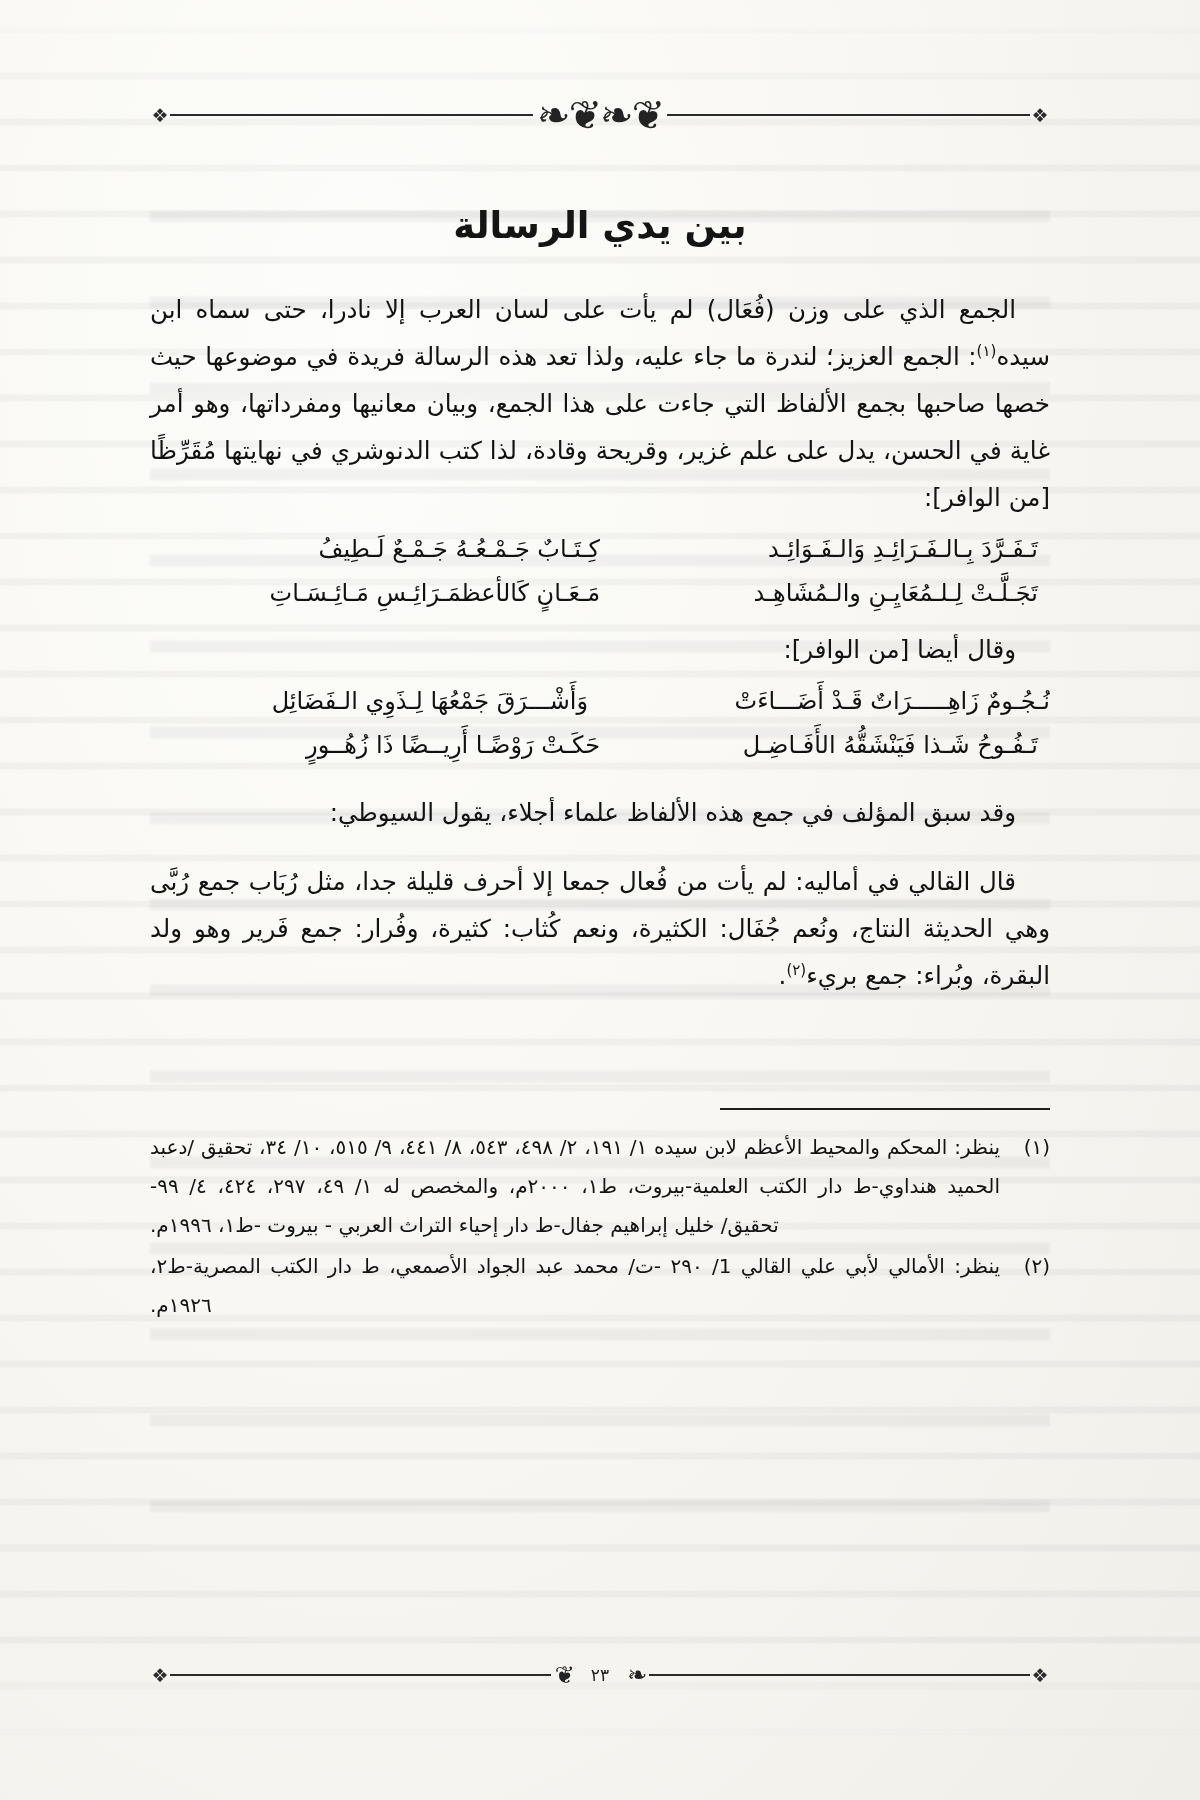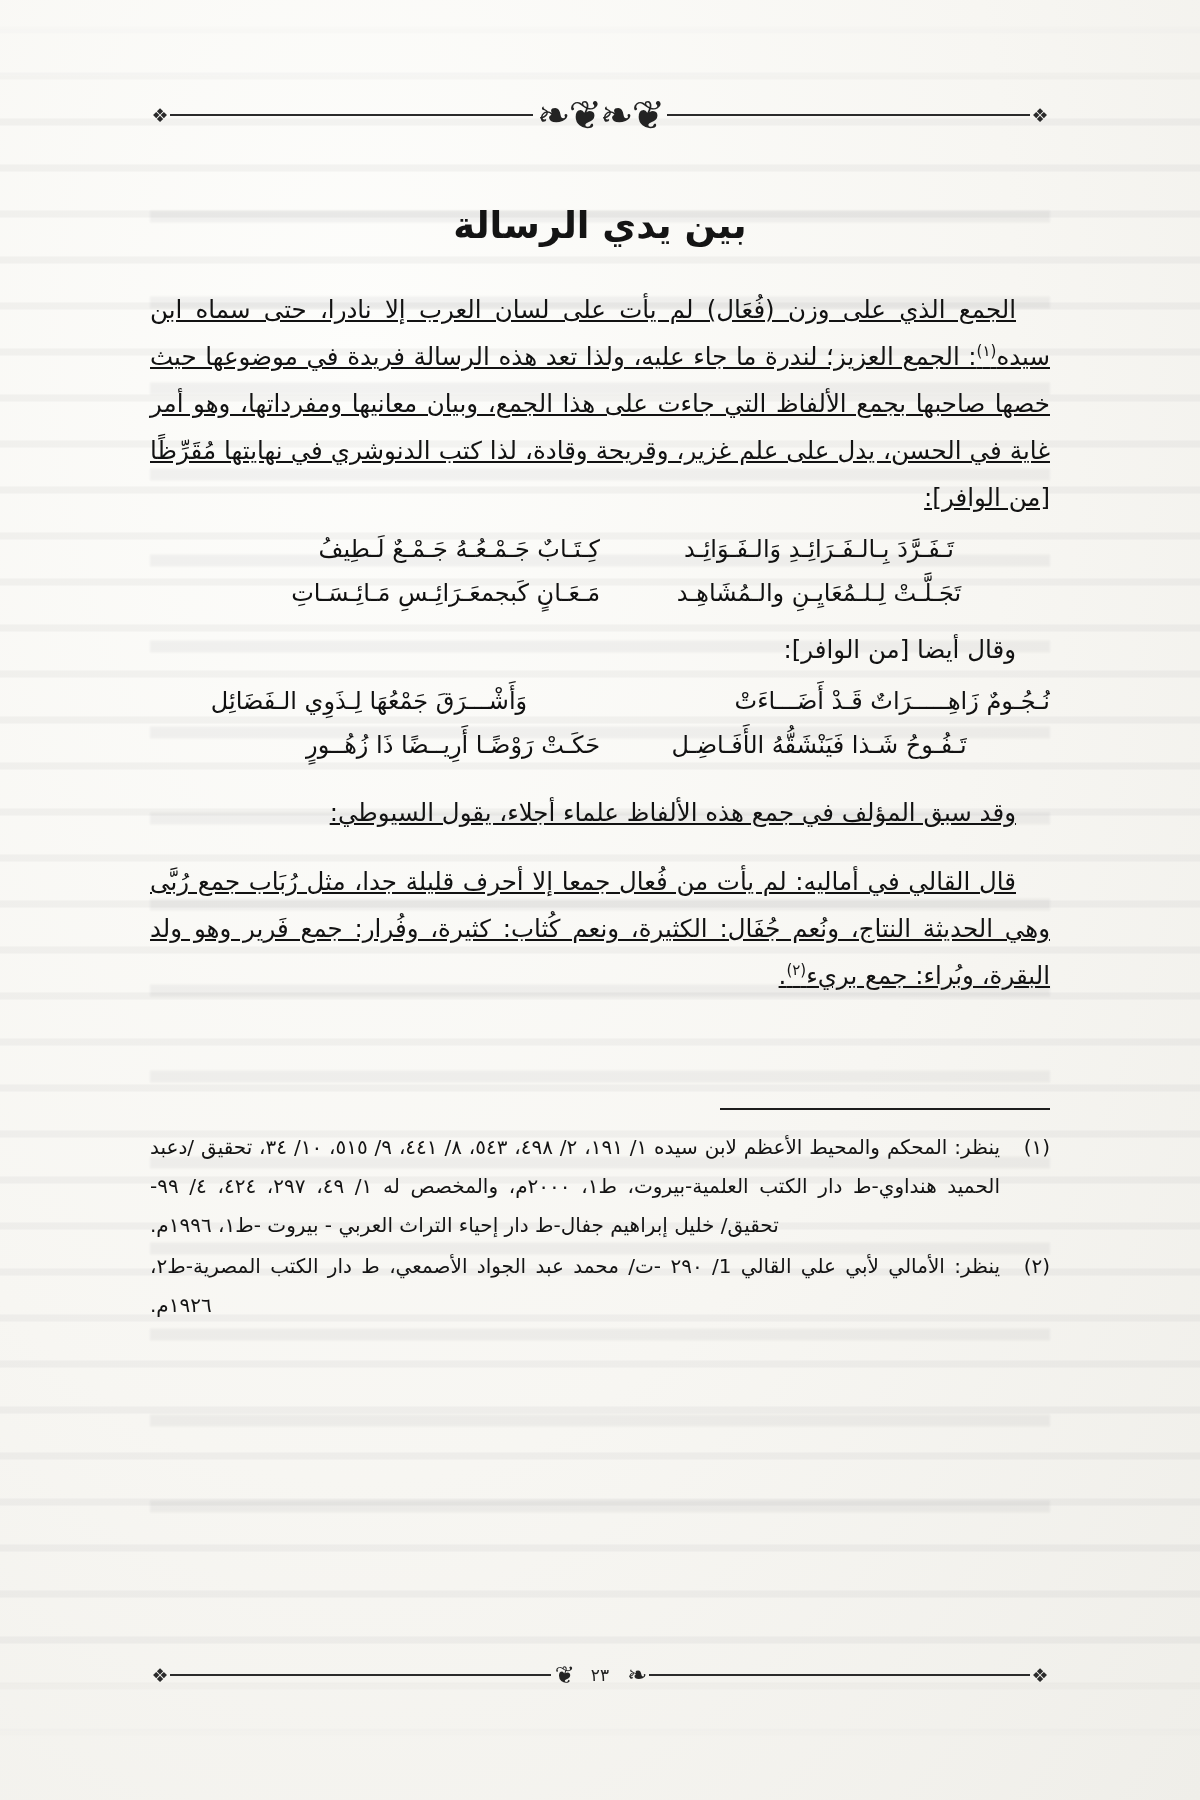--- a/index.html
+++ b/index.html
@@ -139,21 +139,20 @@
   }
 
   p.para {
     margin: 0 0 0 0;
     font-size: 24.5px;
     line-height: 47px;
     color: #121212;
     text-align: justify;
     text-align-last: right;
     font-family: "DejaVu Sans", "Liberation Sans", sans-serif;
-    text-decoration: underline;
   }
   p.para.indent { text-indent: 34px; }
   p.para.gap { margin-top: 22px; }
   p.para.tight { text-align-last: right; }
 
   sup.fn {
     font-size: 15px;
     vertical-align: super;
     line-height: 0;
   }
@@ -169,21 +168,21 @@
     color: #111;
     font-family: "DejaVu Sans", "Liberation Sans", sans-serif;
     letter-spacing: 0.4px;
   }
   .hemistich {
     flex: 1 1 50%;
     white-space: nowrap;
     overflow: hidden;
   }
   .hemistich.first { text-align: right; padding-left: 12px; }
-  .hemistich.second { text-align: center; padding-right: 12px; }
+  .hemistich.second { text-align: right; padding-right: 12px; }
 
   .said-again {
     font-size: 24.5px;
     line-height: 46px;
     color: #121212;
     text-align: right;
     margin: 12px 0 4px 0;
     padding-right: 34px;
   }
 
@@ -245,21 +244,21 @@
 
       <p class="para indent"><span>الجمع الذي على وزن (فُعَال) لم يأت على لسان العرب إلا نادرا، حتى سماه ابن سيده</span><sup class="fn">(١)</sup><span>: الجمع العزيز؛ لندرة ما جاء عليه، ولذا تعد هذه الرسالة فريدة في موضوعها حيث خصها صاحبها بجمع الألفاظ التي جاءت على هذا الجمع، وبيان معانيها ومفرداتها، وهو أمر غاية في الحسن، يدل على علم غزير، وقريحة وقادة، لذا كتب الدنوشري في نهايتها مُقَرِّظًا [من الوافر]:</span></p>
 
       <div class="verses">
         <div class="verse-line">
           <span class="hemistich second">تَـفَـرَّدَ بِـالـفَـرَائِـدِ وَالـفَـوَائِـد</span>
           <span class="hemistich first">كِـتَـابٌ جَـمْـعُـهُ جَـمْـعٌ لَـطِيفُ</span>
         </div>
         <div class="verse-line">
           <span class="hemistich second">تَجَـلَّـتْ لِـلـمُعَايِـنِ والـمُشَاهِـد</span>
-          <span class="hemistich first">مَـعَـانٍ كَبجمعَـرَائِـسِ مَـائِـسَـاتِ</span>
+          <span class="hemistich first">مَـعَـانٍ كَالأعظمَـرَائِـسِ مَـائِـسَـاتِ</span>
         </div>
       </div>
 
       <p class="said-again">وقال أيضا [من الوافر]:</p>
 
       <div class="verses">
         <div class="verse-line">
           <span class="hemistich first">نُـجُـومٌ زَاهِـــــرَاتٌ قَـدْ أَضَـــاءَتْ</span>
           <span class="hemistich second">وَأَشْـــرَقَ جَمْعُهَا لِـذَوِي الـفَضَائِل</span>
         </div>

